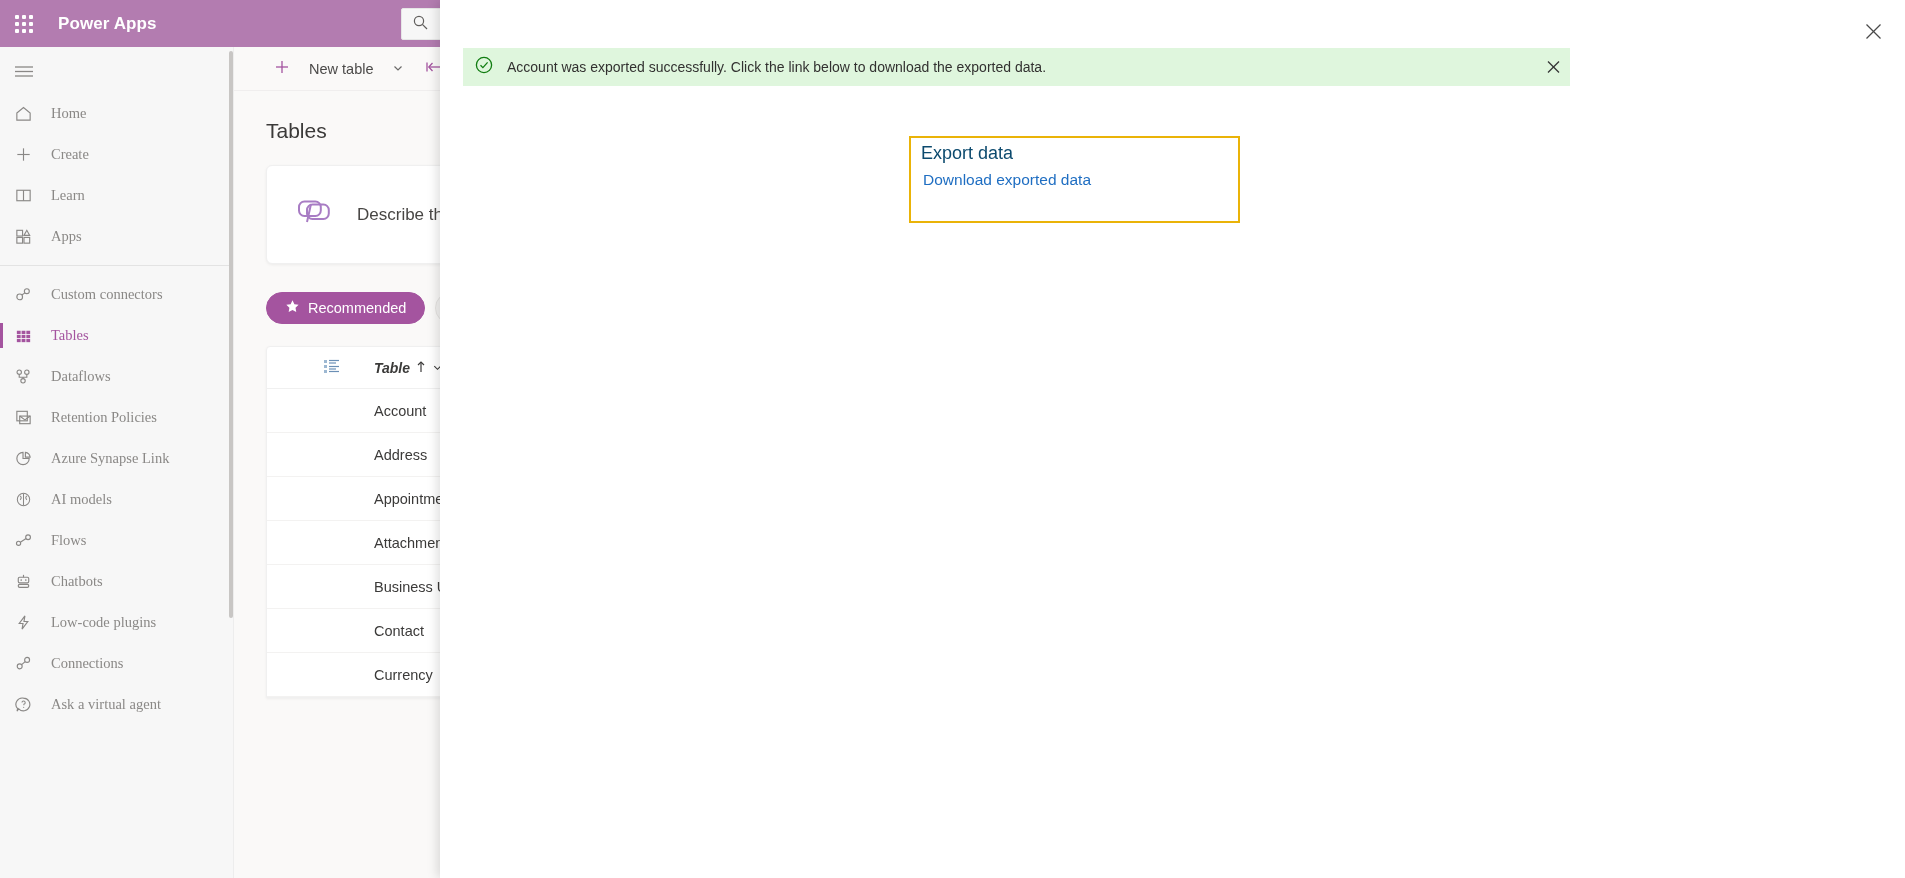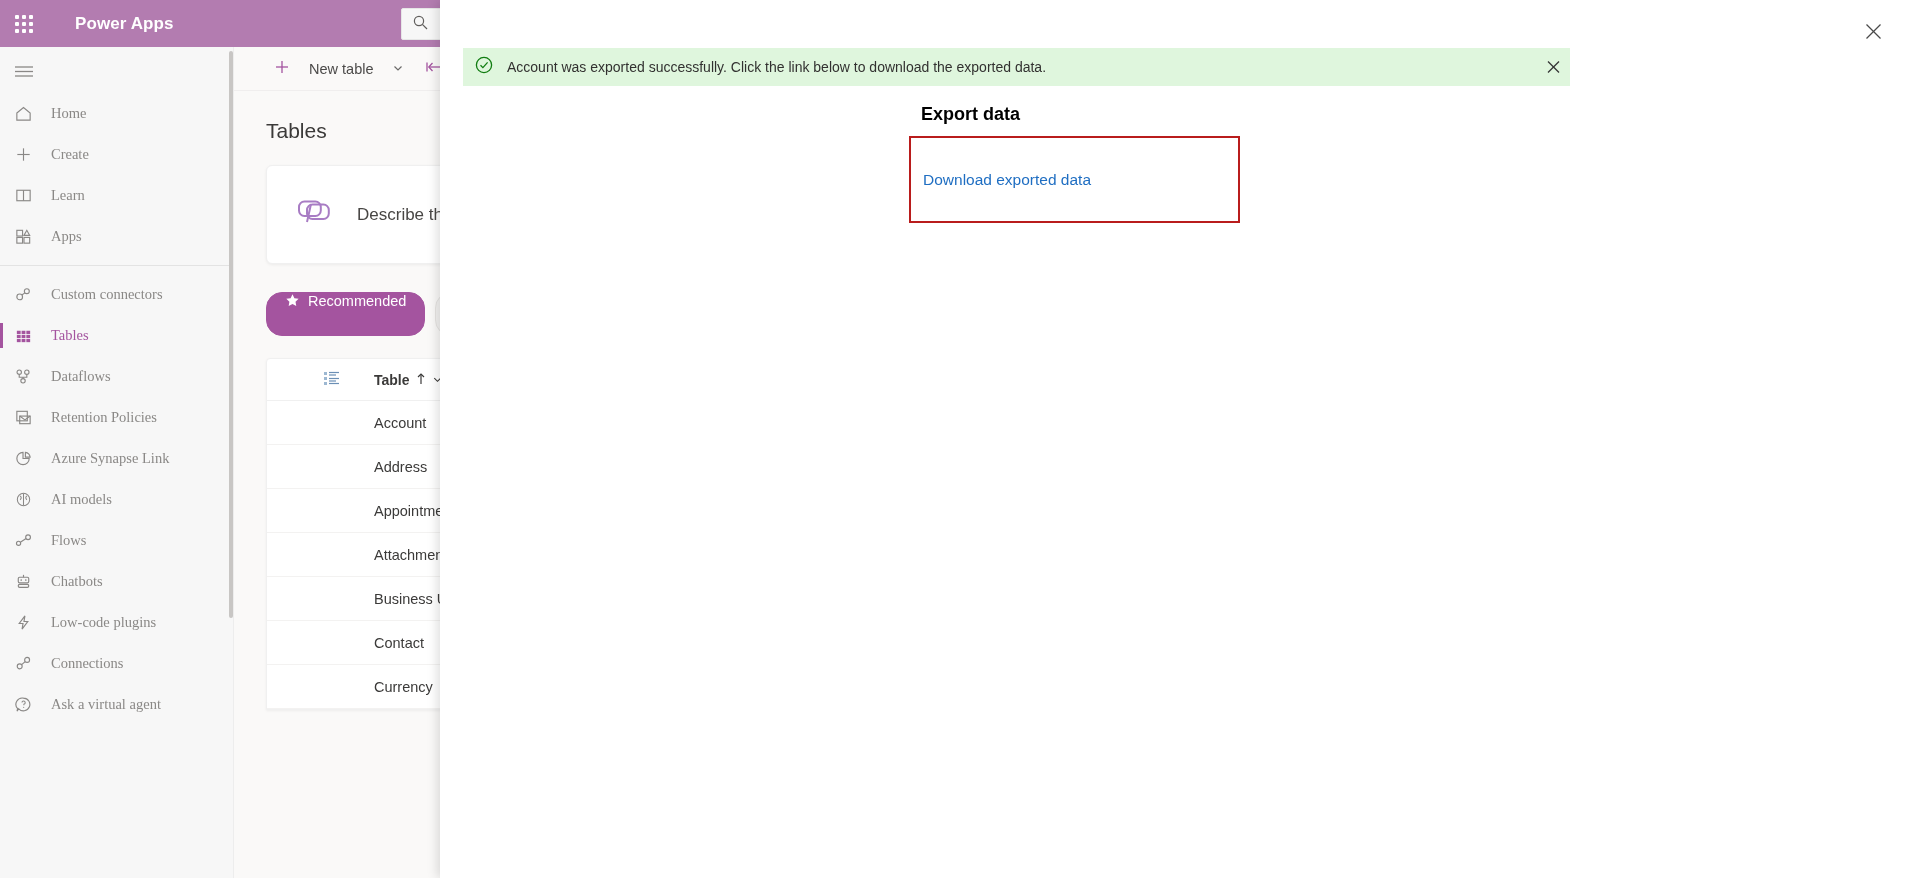--- a/index.html
+++ b/index.html
@@ -23,21 +23,21 @@
     display: flex; align-items: center; justify-content: center;
     cursor: pointer;
   }
   .waffle-grid {
     display: grid; grid-template-columns: repeat(3, 4px);
     grid-template-rows: repeat(3, 4px); gap: 3px;
   }
   .waffle-grid i { display: block; width: 4px; height: 4px; background: #fff; border-radius: 1px; }
   .brand {
     color: #ffffff; font-size: 17px; font-weight: bold;
-    margin-left: 27px; letter-spacing: .1px;
+    margin-left: 10px; letter-spacing: .1px;
     cursor: pointer;
   }
   .searchbox {
     position: absolute; left: 401px; top: 8px;
     width: 240px; height: 32px;
     background: #f7f7f7; border: 1px solid #e6e6e6;
     display: flex; align-items: center; padding: 0 10px;
     border-radius: 2px;
   }
 
@@ -98,38 +98,38 @@
   }
   .promo-card {
     margin: 22px 0 0 32px; width: 760px; height: 99px;
     background: #ffffff; border: 1px solid #f0f0f0; border-radius: 6px;
     box-shadow: 0 1px 3px rgba(0,0,0,.06);
     display: flex; align-items: center; padding-left: 24px; gap: 22px;
   }
   .promo-text { font-size: 17px; color: #484644; white-space: nowrap; }
   .pills { margin: 28px 0 0 32px; display: flex; gap: 10px; align-items: center; }
   .pill {
-    height: 44px; border-radius: 16px; padding: 0 18px;
-    display: flex; gap: 8px;
+    height: 32px; border-radius: 16px; padding: 0 18px;
+    display: flex; align-items: center; gap: 8px;
     font-size: 14.5px; cursor: pointer; white-space: nowrap;
     background: #f3f2f1; color: #4b4a49; border: 1px solid #e6e4e2;
   }
   .pill.sel { background: #a4549f; color: #ffffff; border-color: #a4549f; }
   .grid-card {
     margin: 22px 0 0 32px; width: 1540px;
     background: #ffffff; border: 1px solid #f0f0f0;
     border-radius: 4px 4px 0 0; box-shadow: 0 1px 3px rgba(0,0,0,.05);
   }
   .grid-head {
     height: 42px; display: flex; align-items: center;
     border-bottom: 1px solid #f0f0f0; padding-left: 56px; gap: 34px;
   }
   .grid-head .col {
     font-size: 14px; color: #3b3a39; font-weight: bold;
-    display: flex; align-items: center; gap: 6px;
+    display: flex; align-items: center; gap: 6px; font-style: italic;
   }
   .grid-row {
     height: 44px; display: flex; align-items: center;
     border-bottom: 1px solid #f3f2f1; padding-left: 107px;
     font-size: 14.5px; color: #3b3a39; cursor: pointer;
   }
 
   
   .panel {
     position: absolute; top: 0; left: 440px;
@@ -148,25 +148,25 @@
     width: 1107px; height: 38px;
     background: #dff6dd;
     display: flex; align-items: center; padding-left: 12px; gap: 14px;
   }
   .notify-text { font-size: 14px; color: #323130; }
   .notify-close {
     position: absolute; right: 10px; top: 50%; transform: translateY(-50%);
     cursor: pointer; display: flex;
   }
   .panel-body { position: absolute; left: 481px; top: 104px; }
-  .panel-heading { font-size: 18px; color: #000000; font-weight: bold; }
+  .panel-heading { font-size: 18px; color: #0c4a6e; font-weight: normal; margin-top: 39px; }
   .redbox {
     position: absolute; left: 469px; top: 136px;
     width: 331px; height: 87px;
-    border: 2px solid #b91c1c;
+    border: 2px solid #eab308;
     display: flex; align-items: center; padding-left: 12px;
   }
   .dl-link {
     font-size: 15.5px; color: #1f6ec2; cursor: pointer; white-space: nowrap;
   }
 </style>
 </head>
 <body>
 
 <div id="root">

